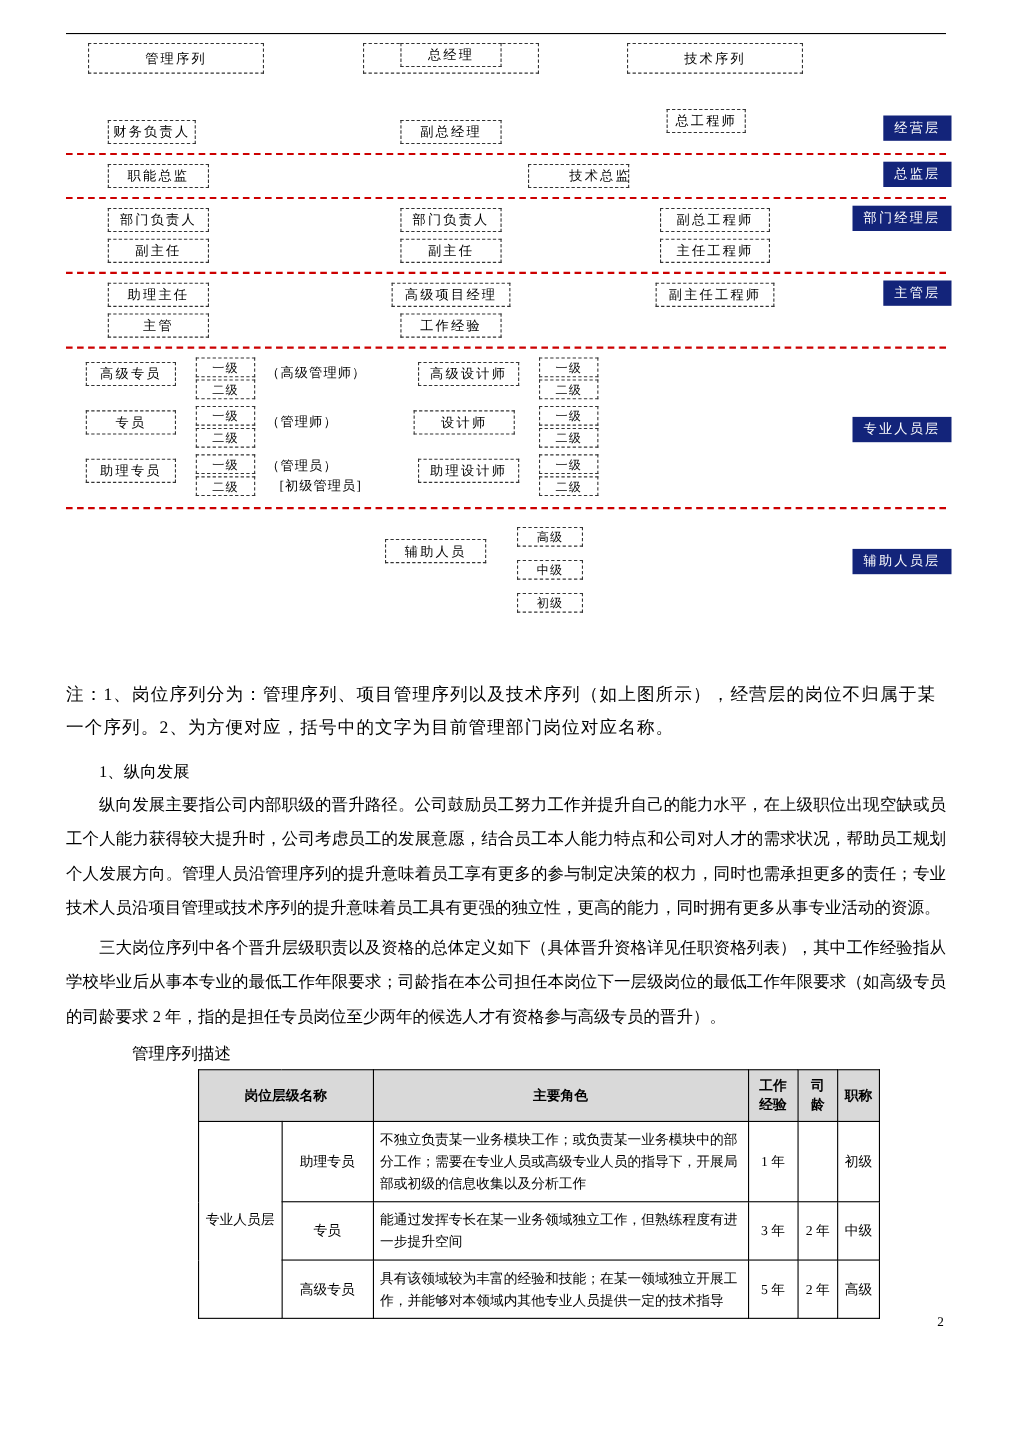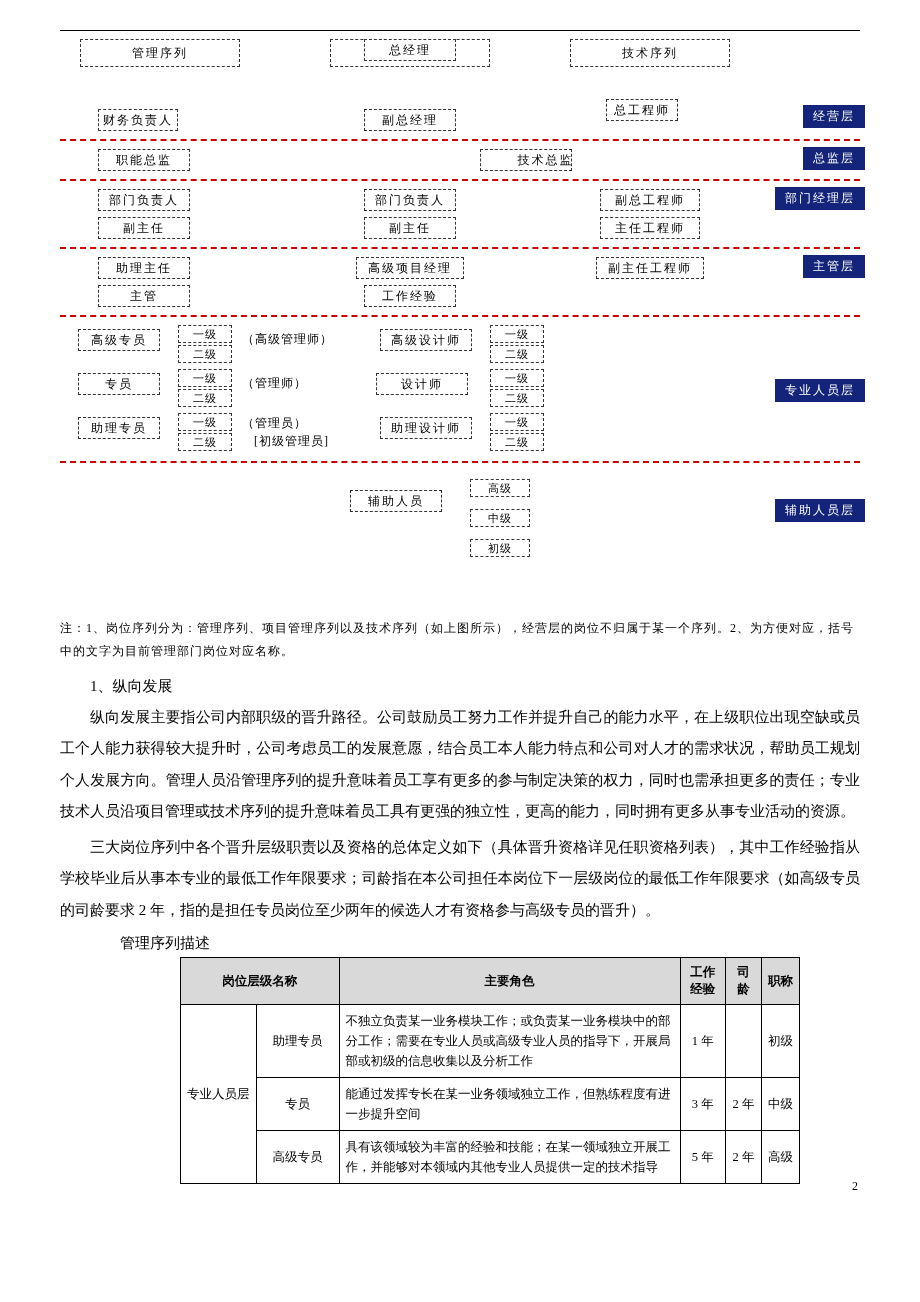--- a/index.html
+++ b/index.html
@@ -69,21 +69,21 @@
     height: 0;
   }
   .plain-label {
     position: absolute;
     font-size: 12px;
     letter-spacing: 1px;
     white-space: nowrap;
   }
   
   .note {
-    font-size: 12px;
+    font-size: 16px;
     line-height: 1.9;
     margin: 8px 0 14px 0;
     text-indent: 0;
     letter-spacing: 1px;
   }
   .section-title {
     font-size: 15px;
     text-indent: 2em;
     margin: 6px 0 6px 0;
   }

